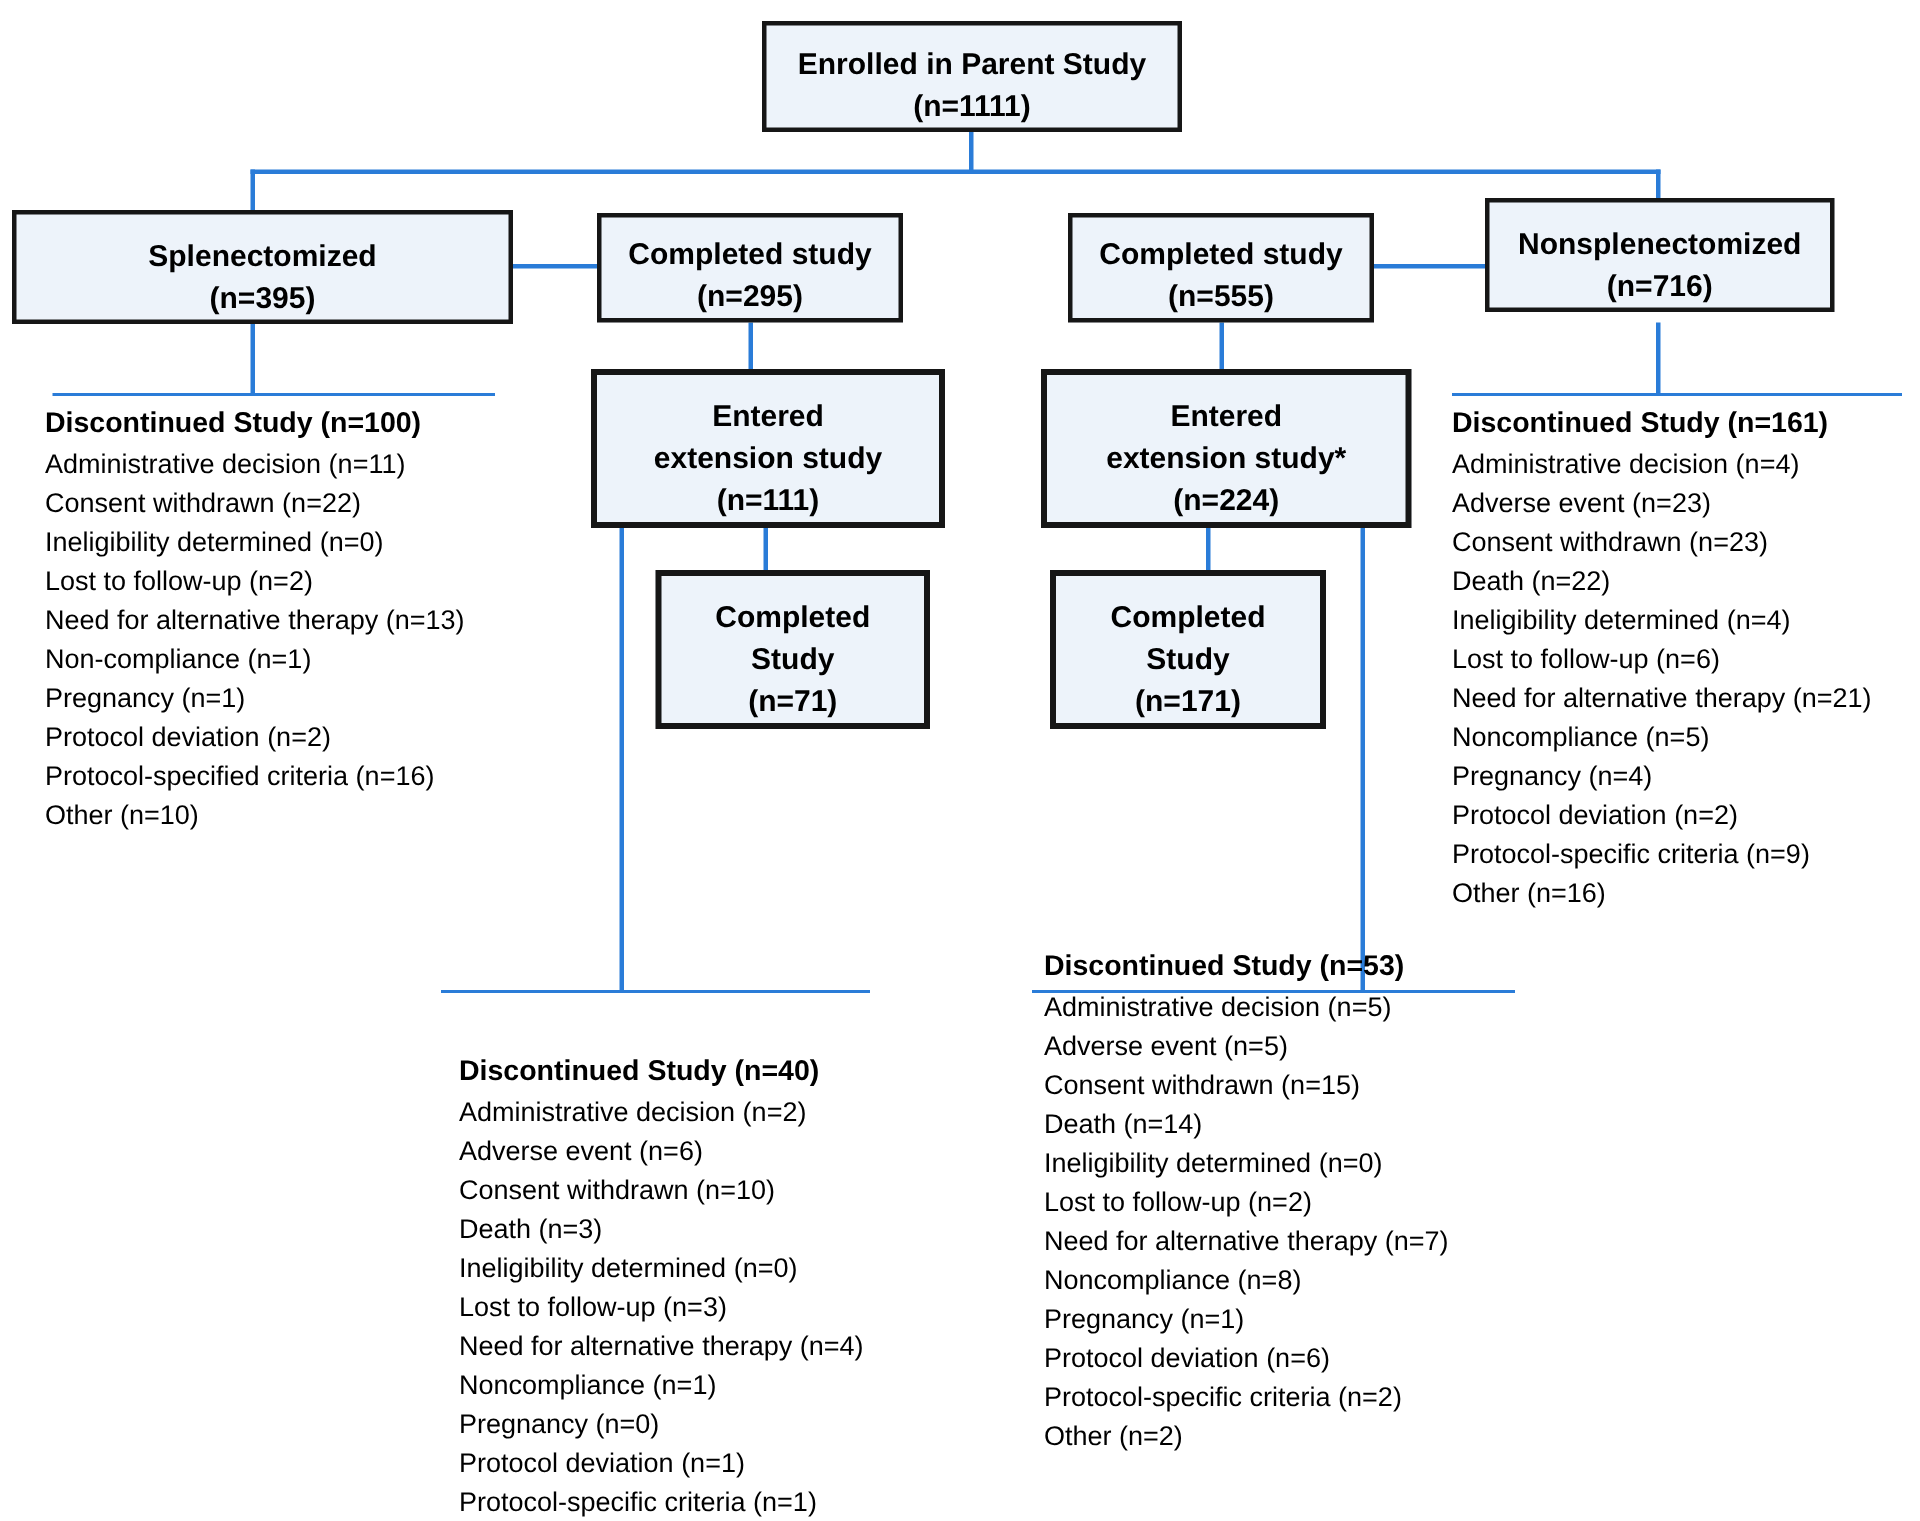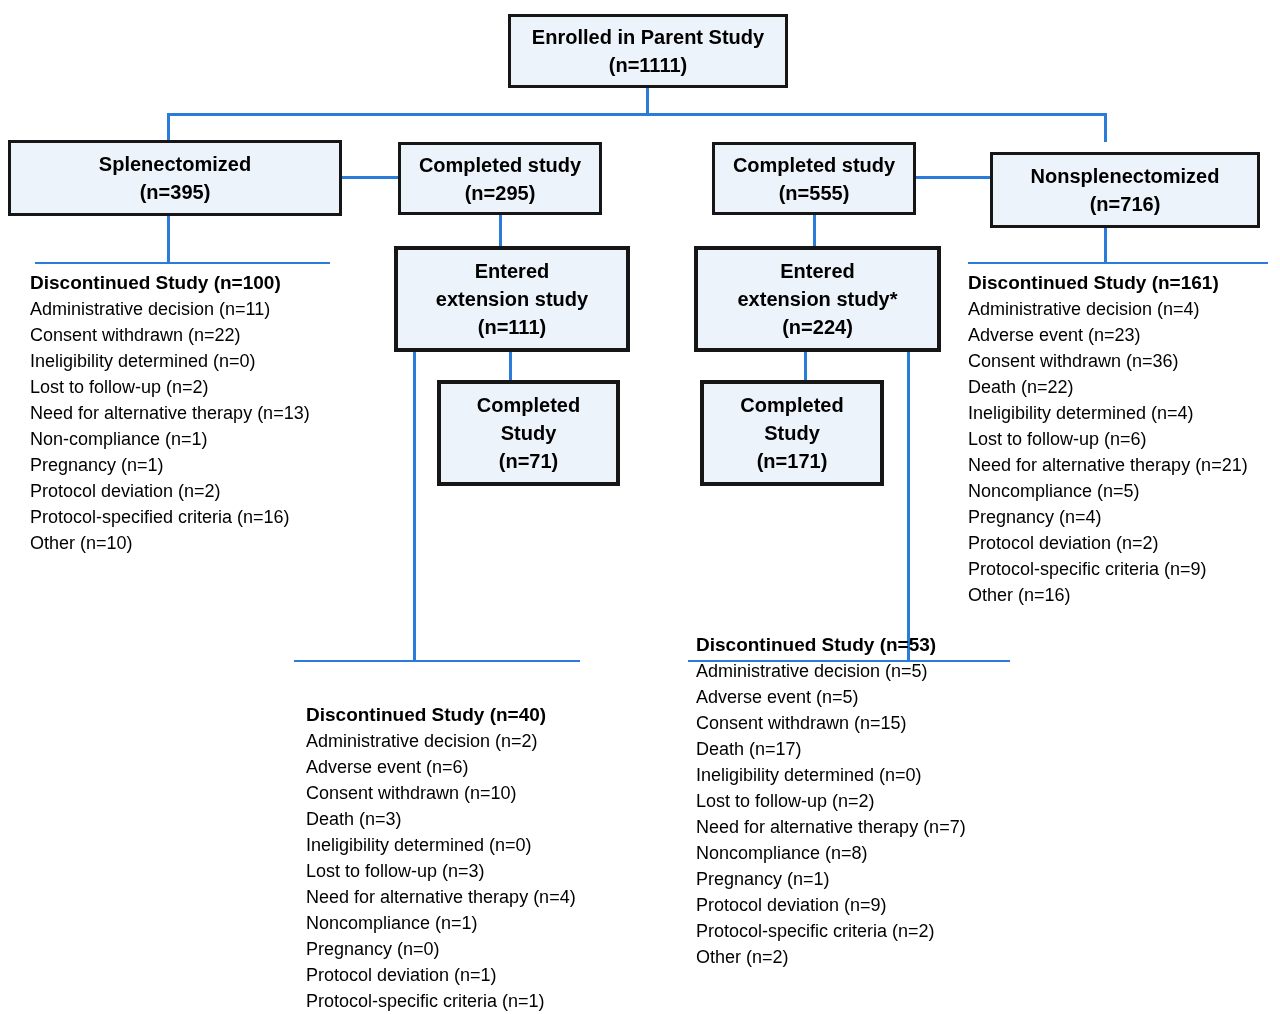--- a/index.html
+++ b/index.html
@@ -17,21 +17,21 @@
     font-family:"Liberation Sans",sans-serif;
     color:var(--text-color);
     overflow:hidden;
   }
   .box{
     position:absolute;
     box-sizing:border-box;
     background:var(--box-fill);
     border:3px solid var(--box-border);
     display:flex;flex-direction:column;
-    align-items:center;justify-content:center;
+    align-items:center;justify-content:flex-end;
     text-align:center;
     font-weight:bold;
     font-size:20px;line-height:28px;
   }
   .box.thick{border-width:4px;}
   .vline{position:absolute;width:3px;background:var(--line-blue);}
   .hline{position:absolute;height:3px;background:var(--line-blue);}
   .rule{position:absolute;height:2px;background:var(--line-blue);}
   .list{position:absolute;font-size:18px;line-height:26px;}
   .list-heading{font-weight:bold;font-size:19px;}
@@ -74,21 +74,21 @@
   <div class="box" style="left:398px;top:142px;width:204px;height:73px;">
     <div>Completed study</div>
     <div>(n=295)</div>
   </div>
 
   <div class="box" style="left:712px;top:142px;width:204px;height:73px;">
     <div>Completed study</div>
     <div>(n=555)</div>
   </div>
 
-  <div class="box" style="left:990px;top:152px;width:270px;height:76px;">
+  <div class="box" style="left:990px;top:132px;width:233px;height:76px;">
     <div>Nonsplenectomized</div>
     <div>(n=716)</div>
   </div>
 
   <div class="box thick" style="left:394px;top:246px;width:236px;height:106px;">
     <div>Entered</div>
     <div>extension study</div>
     <div>(n=111)</div>
   </div>
 
@@ -121,21 +121,21 @@
     <div class="list-item">Pregnancy (n=1)</div>
     <div class="list-item">Protocol deviation (n=2)</div>
     <div class="list-item">Protocol-specified criteria (n=16)</div>
     <div class="list-item">Other (n=10)</div>
   </div>
 
   <div class="list" style="left:968px;top:270px;width:312px;">
     <div class="list-heading">Discontinued Study (n=161)</div>
     <div class="list-item">Administrative decision (n=4)</div>
     <div class="list-item">Adverse event (n=23)</div>
-    <div class="list-item">Consent withdrawn (n=36)</div>
+    <div class="list-item">Consent withdrawn (n=23)</div>
     <div class="list-item">Death (n=22)</div>
     <div class="list-item">Ineligibility determined (n=4)</div>
     <div class="list-item">Lost to follow-up (n=6)</div>
     <div class="list-item">Need for alternative therapy (n=21)</div>
     <div class="list-item">Noncompliance (n=5)</div>
     <div class="list-item">Pregnancy (n=4)</div>
     <div class="list-item">Protocol deviation (n=2)</div>
     <div class="list-item">Protocol-specific criteria (n=9)</div>
     <div class="list-item">Other (n=16)</div>
   </div>
@@ -154,24 +154,24 @@
     <div class="list-item">Protocol deviation (n=1)</div>
     <div class="list-item">Protocol-specific criteria (n=1)</div>
     <div class="list-item">Other (n=9)</div>
   </div>
 
   <div class="list" style="left:696px;top:632px;width:320px;">
     <div class="list-heading">Discontinued Study (n=53)</div>
     <div class="list-item">Administrative decision (n=5)</div>
     <div class="list-item">Adverse event (n=5)</div>
     <div class="list-item">Consent withdrawn (n=15)</div>
-    <div class="list-item">Death (n=17)</div>
+    <div class="list-item">Death (n=14)</div>
     <div class="list-item">Ineligibility determined (n=0)</div>
     <div class="list-item">Lost to follow-up (n=2)</div>
     <div class="list-item">Need for alternative therapy (n=7)</div>
     <div class="list-item">Noncompliance (n=8)</div>
     <div class="list-item">Pregnancy (n=1)</div>
-    <div class="list-item">Protocol deviation (n=9)</div>
+    <div class="list-item">Protocol deviation (n=6)</div>
     <div class="list-item">Protocol-specific criteria (n=2)</div>
     <div class="list-item">Other (n=2)</div>
   </div>
 
 </div>
 
 </body></html>

